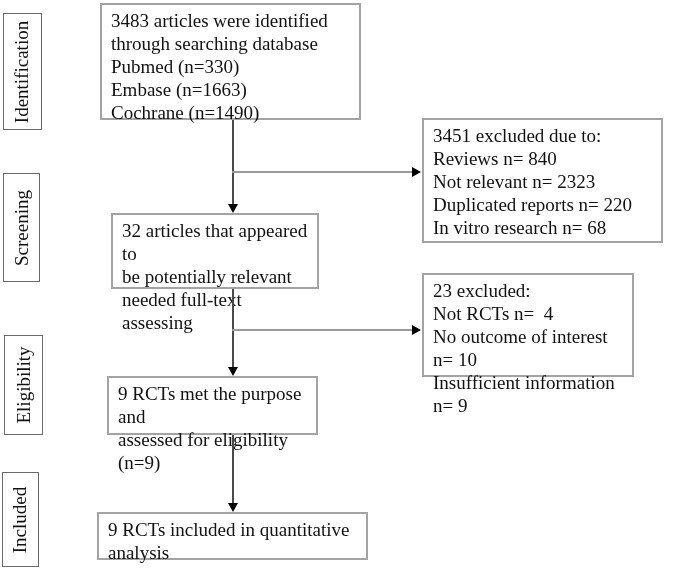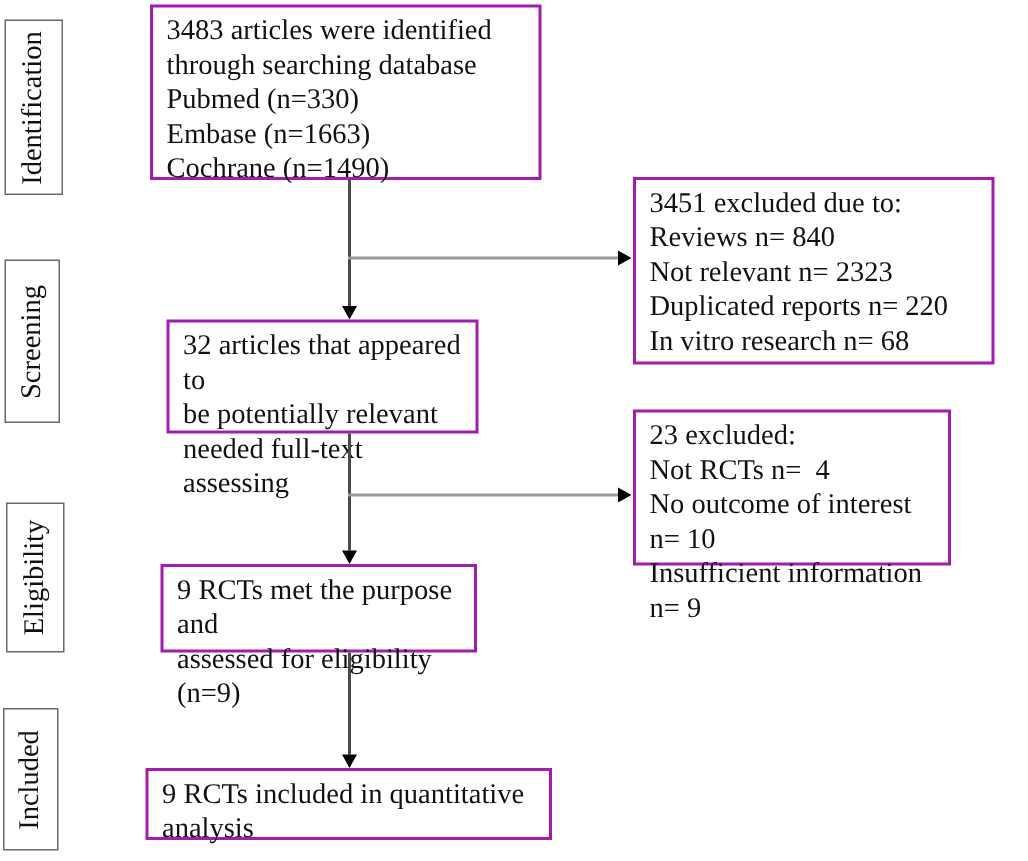--- a/index.html
+++ b/index.html
@@ -13,21 +13,21 @@
     height: 574px;
     background: #ffffff;
     font-family: "Liberation Serif", "DejaVu Serif", serif;
     color: #111111;
     overflow: hidden;
   }
   .flow-box {
     position: absolute;
     box-sizing: border-box;
     background: #ffffff;
-    border: 2px solid #a21caf;
+    border: 2px solid #a3a3a3;
     font-size: 19px;
     line-height: 23px;
     padding: 4px 9px;
     white-space: pre-wrap;
   }
   .stage-box {
     position: absolute;
     box-sizing: border-box;
     background: #ffffff;
     border: 1.5px solid #6a6a6a;

